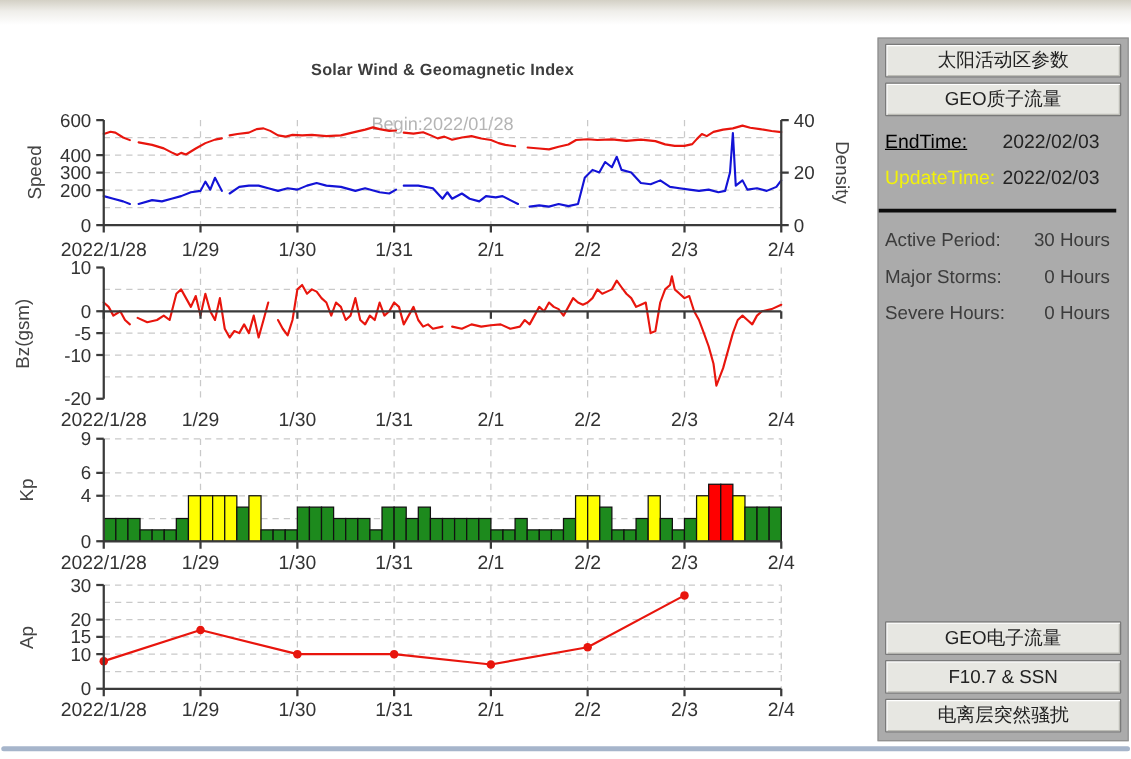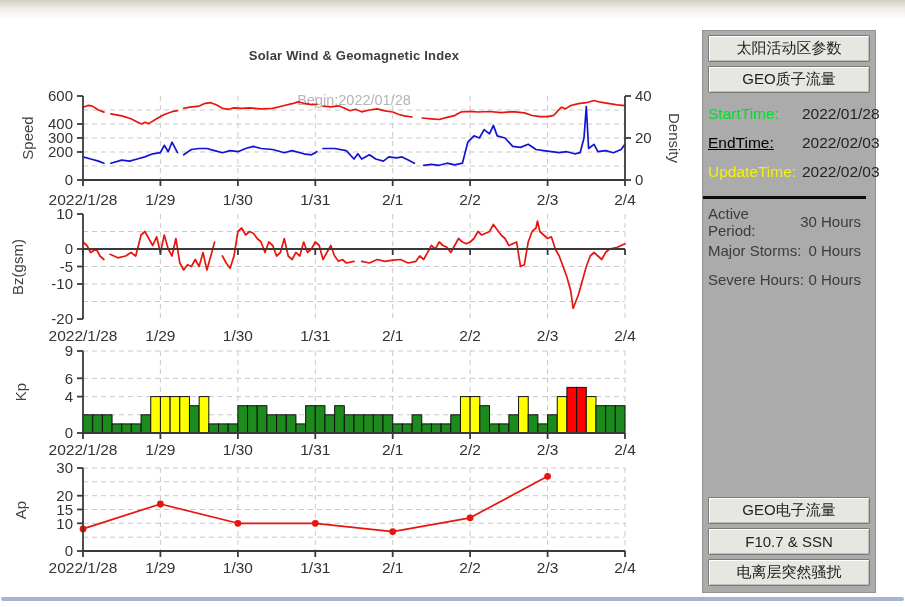--- a/index.html
+++ b/index.html
@@ -13,21 +13,21 @@
   .chart-title{position:absolute;left:83px;top:20px;width:542px;text-align:center;
     font-size:13px;font-weight:bold;color:#3d3d3d;letter-spacing:0.2px;}
   .chart-subtitle{position:absolute;left:83px;top:64px;width:542px;text-align:center;
     font-size:14.5px;color:#b5b5b5;}
   #chart-svg{position:absolute;left:0;top:0;}
   svg text{font-family:"Liberation Sans",sans-serif;}
   .tick{font-size:15px;fill:#333;}
   .xtick{font-size:15.5px;fill:#333;}
   .axlab{font-size:15px;fill:#444;}
 
-  .sidebar{position:absolute;left:702px;top:30px;width:174px;height:563px;
+  .sidebar{position:absolute;left:702px;top:30px;width:201px;height:563px;
     background:#ababab;border:1px solid #919191;box-sizing:border-box;
     display:flex;flex-direction:column;}
   .sbtn{flex:none;height:27px;margin:4px 5px 0 5px;
     background:#e7e7e2;border:1px solid #7a7a7a;border-radius:1px;
     box-shadow:inset 1px 1px 0 #ffffff, inset -1px -1px 0 #bdbdb6;
     font-family:"Liberation Sans",sans-serif;font-size:15px;color:#222;
     display:flex;align-items:center;justify-content:center;cursor:pointer;}
   .times{margin:6px 0 0 5px;font-size:15.5px;}
   .time-row{display:flex;align-items:center;height:29px;}
   .tlabel{min-width:94px;}
@@ -296,24 +296,20 @@
       </g>
     </svg>
 </div>
 
 <div class="sidebar">
   <button class="sbtn">太阳活动区参数</button>
   <button class="sbtn">GEO质子流量</button>
 
   <div class="times">
     <div class="time-row">
-      <span class="tlabel" style="color: rgb(0, 221, 42);">StartTime:</span>
-      <span class="tvalue">2022/01/28</span>
-    </div>
-    <div class="time-row">
       <span class="tlabel" style="color: #000000; text-decoration: underline;">EndTime:</span>
       <span class="tvalue">2022/02/03</span>
     </div>
     <div class="time-row">
       <span class="tlabel" style="color: rgb(242, 242, 10);">UpdateTime:</span>
       <span class="tvalue">2022/02/03</span>
     </div>
   </div>
 
   <div class="divider"></div>

